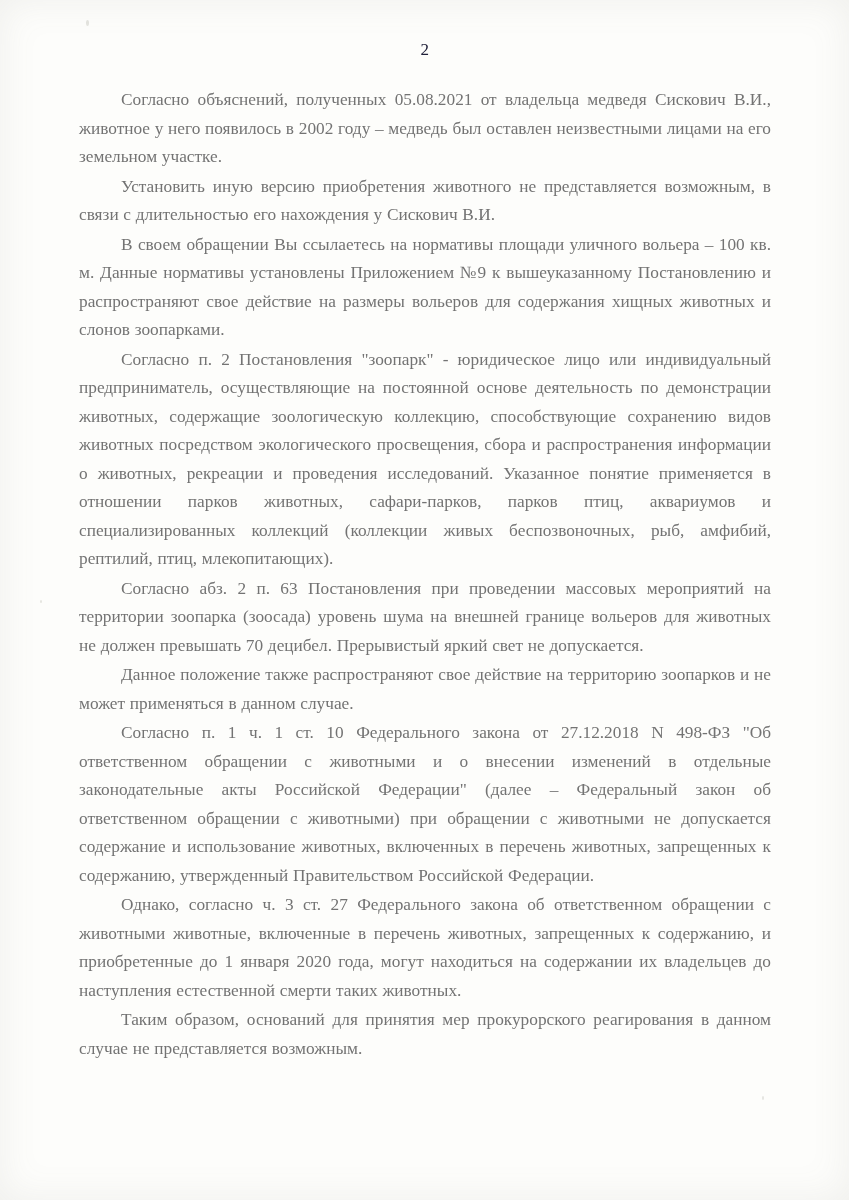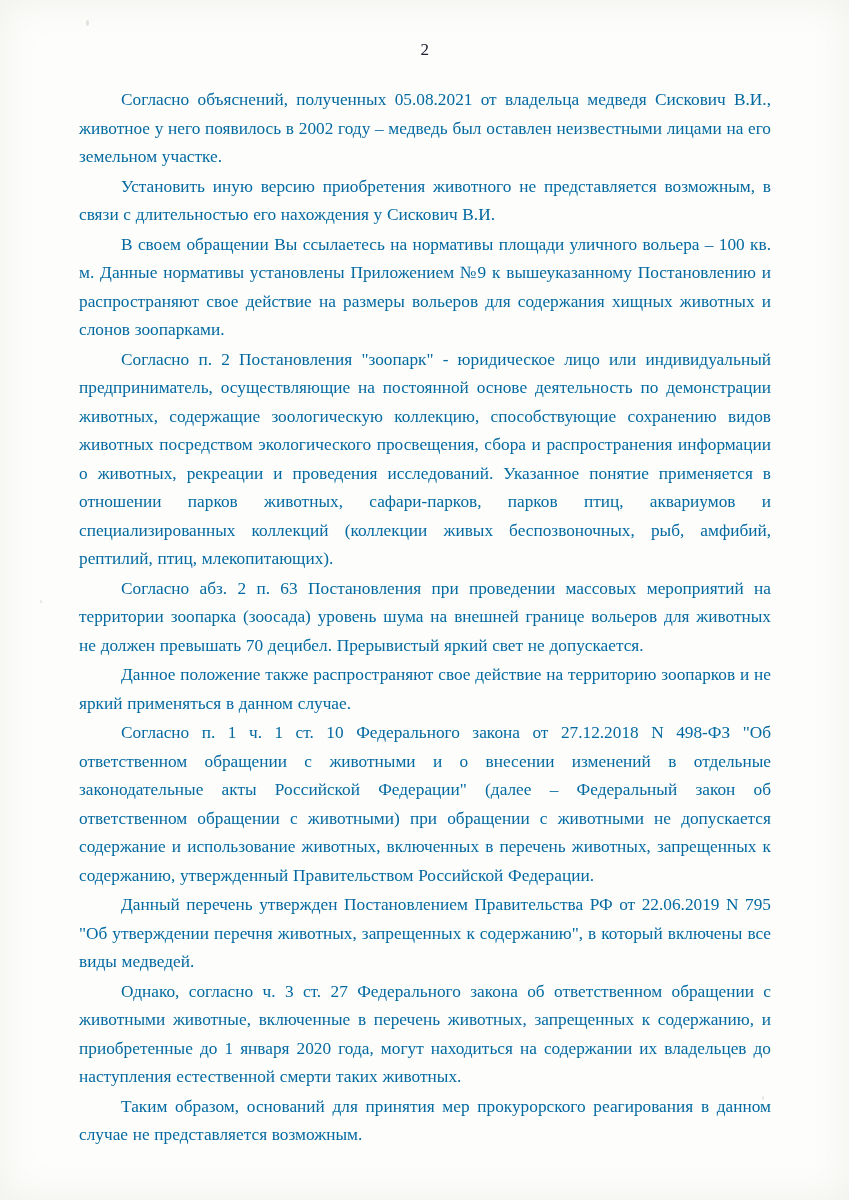--- a/index.html
+++ b/index.html
@@ -35,21 +35,21 @@
   .body-text {
     width: 692px;
     margin: 0 auto;
   }
   p.para {
     margin: 0 0 1px 0;
     text-align: justify;
     text-indent: 42px;
     font-size: 17.3px;
     line-height: 28.5px;
-    color: #0369a1;
+    color: #737373;
     word-spacing: 0.4px;
     hyphens: none;
   }
   p.para:last-child {
     margin-bottom: 0;
   }
   
   .speck {
     position: absolute;
     background: #cfcfc8;
@@ -75,23 +75,22 @@
   <div class="page-inner">
 
     <div class="page-number">2</div>
 
     <div class="body-text">
       <p class="para">Согласно объяснений, полученных 05.08.2021 от владельца медведя Сискович В.И., животное у него появилось в 2002 году – медведь был оставлен неизвестными лицами на его земельном участке.</p>
       <p class="para">Установить иную версию приобретения животного не представляется возможным, в связи с длительностью его нахождения у Сискович В.И.</p>
       <p class="para">В своем обращении Вы ссылаетесь на нормативы площади уличного вольера – 100 кв. м. Данные нормативы установлены Приложением №9 к вышеуказанному Постановлению и распространяют свое действие на размеры вольеров для содержания хищных животных и слонов зоопарками.</p>
       <p class="para">Согласно п. 2 Постановления "зоопарк" - юридическое лицо или индивидуальный предприниматель, осуществляющие на постоянной основе деятельность по демонстрации животных, содержащие зоологическую коллекцию, способствующие сохранению видов животных посредством экологического просвещения, сбора и распространения информации о животных, рекреации и проведения исследований. Указанное понятие применяется в отношении парков животных, сафари-парков, парков птиц, аквариумов и специализированных коллекций (коллекции живых беспозвоночных, рыб, амфибий, рептилий, птиц, млекопитающих).</p>
       <p class="para">Согласно абз. 2 п. 63 Постановления при проведении массовых мероприятий на территории зоопарка (зоосада) уровень шума на внешней границе вольеров для животных не должен превышать 70 децибел. Прерывистый яркий свет не допускается.</p>
-      <p class="para">Данное положение также распространяют свое действие на территорию зоопарков и не яркий применяться в данном случае.</p>
+      <p class="para">Данное положение также распространяют свое действие на территорию зоопарков и не может применяться в данном случае.</p>
       <p class="para">Согласно п. 1 ч. 1 ст. 10 Федерального закона от 27.12.2018 N 498-ФЗ "Об ответственном обращении с животными и о внесении изменений в отдельные законодательные акты Российской Федерации" (далее – Федеральный закон об ответственном обращении с животными) при обращении с животными не допускается содержание и использование животных, включенных в перечень животных, запрещенных к содержанию, утвержденный Правительством Российской Федерации.</p>
-      <p class="para">Данный перечень утвержден Постановлением Правительства РФ от 22.06.2019 N 795 "Об утверждении перечня животных, запрещенных к содержанию", в который включены все виды медведей.</p>
       <p class="para">Однако, согласно ч. 3 ст. 27 Федерального закона об ответственном обращении с животными животные, включенные в перечень животных, запрещенных к содержанию, и приобретенные до 1 января 2020 года, могут находиться на содержании их владельцев до наступления естественной смерти таких животных.</p>
       <p class="para">Таким образом, оснований для принятия мер прокурорского реагирования в данном случае не представляется возможным.</p>
     </div>
 
   </div>
 
   <div class="edge-shadow"></div>
 </div>
 
 </body></html>

